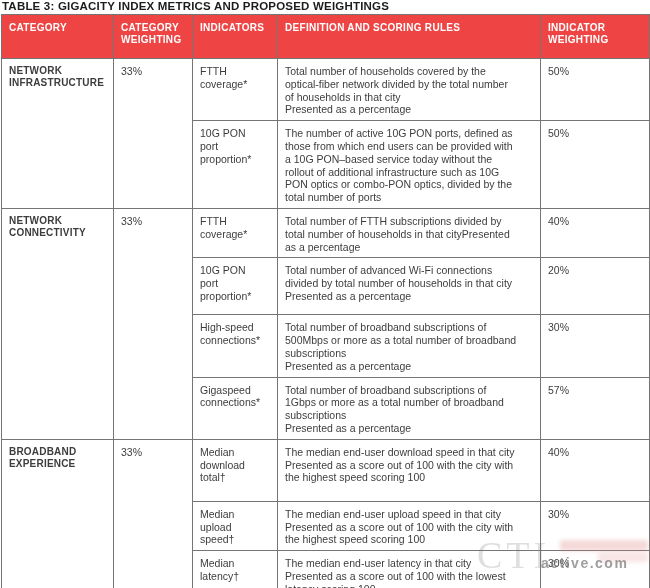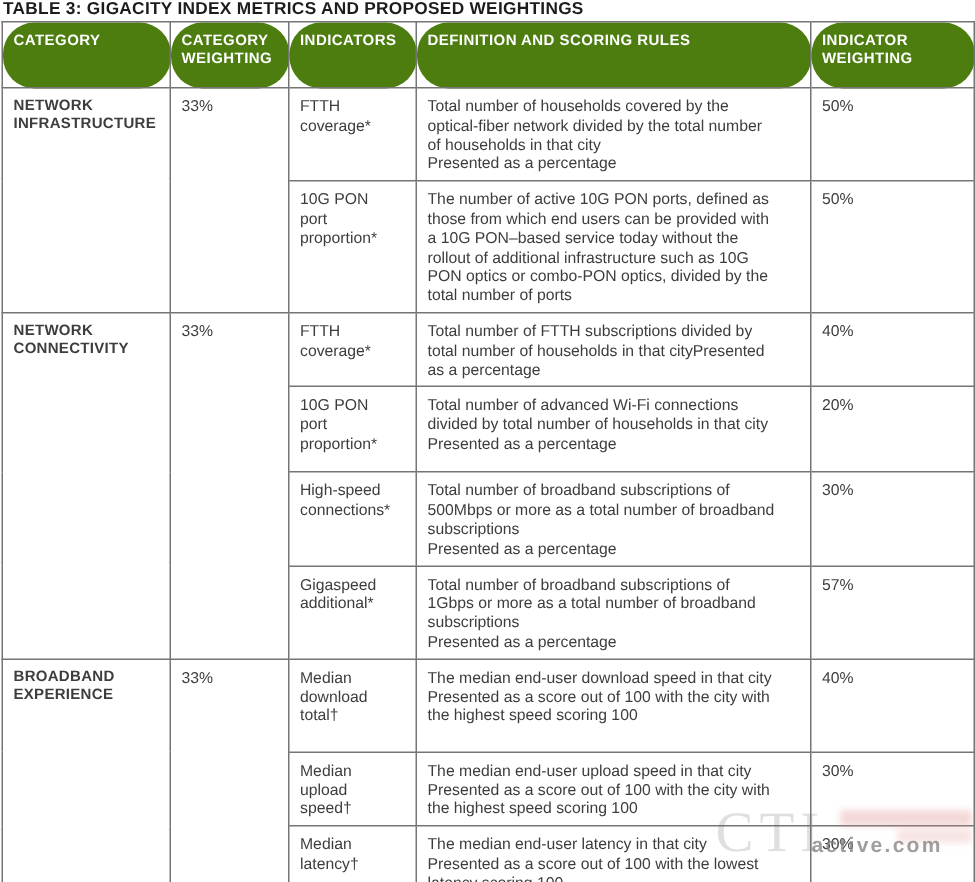--- a/index.html
+++ b/index.html
@@ -26,28 +26,27 @@
     table-layout: fixed;
     font-size: 10.5px;
     line-height: 1.22;
   }
   table.metrics th, table.metrics td {
     border: 1px solid #757575;
     vertical-align: top;
     text-align: left;
   }
   table.metrics thead th {
-    background: #4d7c0f;
+    background: #ef4444;
     color: #ffffff;
     font-size: 10px;
     font-weight: bold;
     letter-spacing: 0.3px;
     padding: 7px 6px 6px 7px;
     border-color: #757575;
-    border-radius: 21px;
   }
   table.metrics td { padding: 6px 22px 4px 7px; color: #3d3d3d; }
   td.cat {
     font-weight: bold; color: #262626; letter-spacing: 0.2px;
     font-size: 10px;
   }
   td.def .scoring:empty { display: none; }
   td.def .definition, td.def .scoring { margin: 0; }
 
   tr.h44 { height: 44px; }
@@ -147,21 +146,21 @@
       </tr>
       <tr class="h59">
         <td>High-speed connections*</td>
         <td class="def">
           <div class="definition">Total number of broadband subscriptions of 500Mbps or more as a total number of broadband subscriptions</div>
           <div class="scoring">Presented as a percentage</div>
         </td>
         <td>30%</td>
       </tr>
       <tr class="h59">
-        <td>Gigaspeed additional*</td>
+        <td>Gigaspeed connections*</td>
         <td class="def">
           <div class="definition">Total number of broadband subscriptions of 1Gbps or more as a total number of broadband subscriptions</div>
           <div class="scoring">Presented as a percentage</div>
         </td>
         <td>57%</td>
       </tr>
 
       <tr class="h62">
         <td class="cat" rowspan="3">BROADBAND EXPERIENCE</td>
         <td rowspan="3">33%</td>

